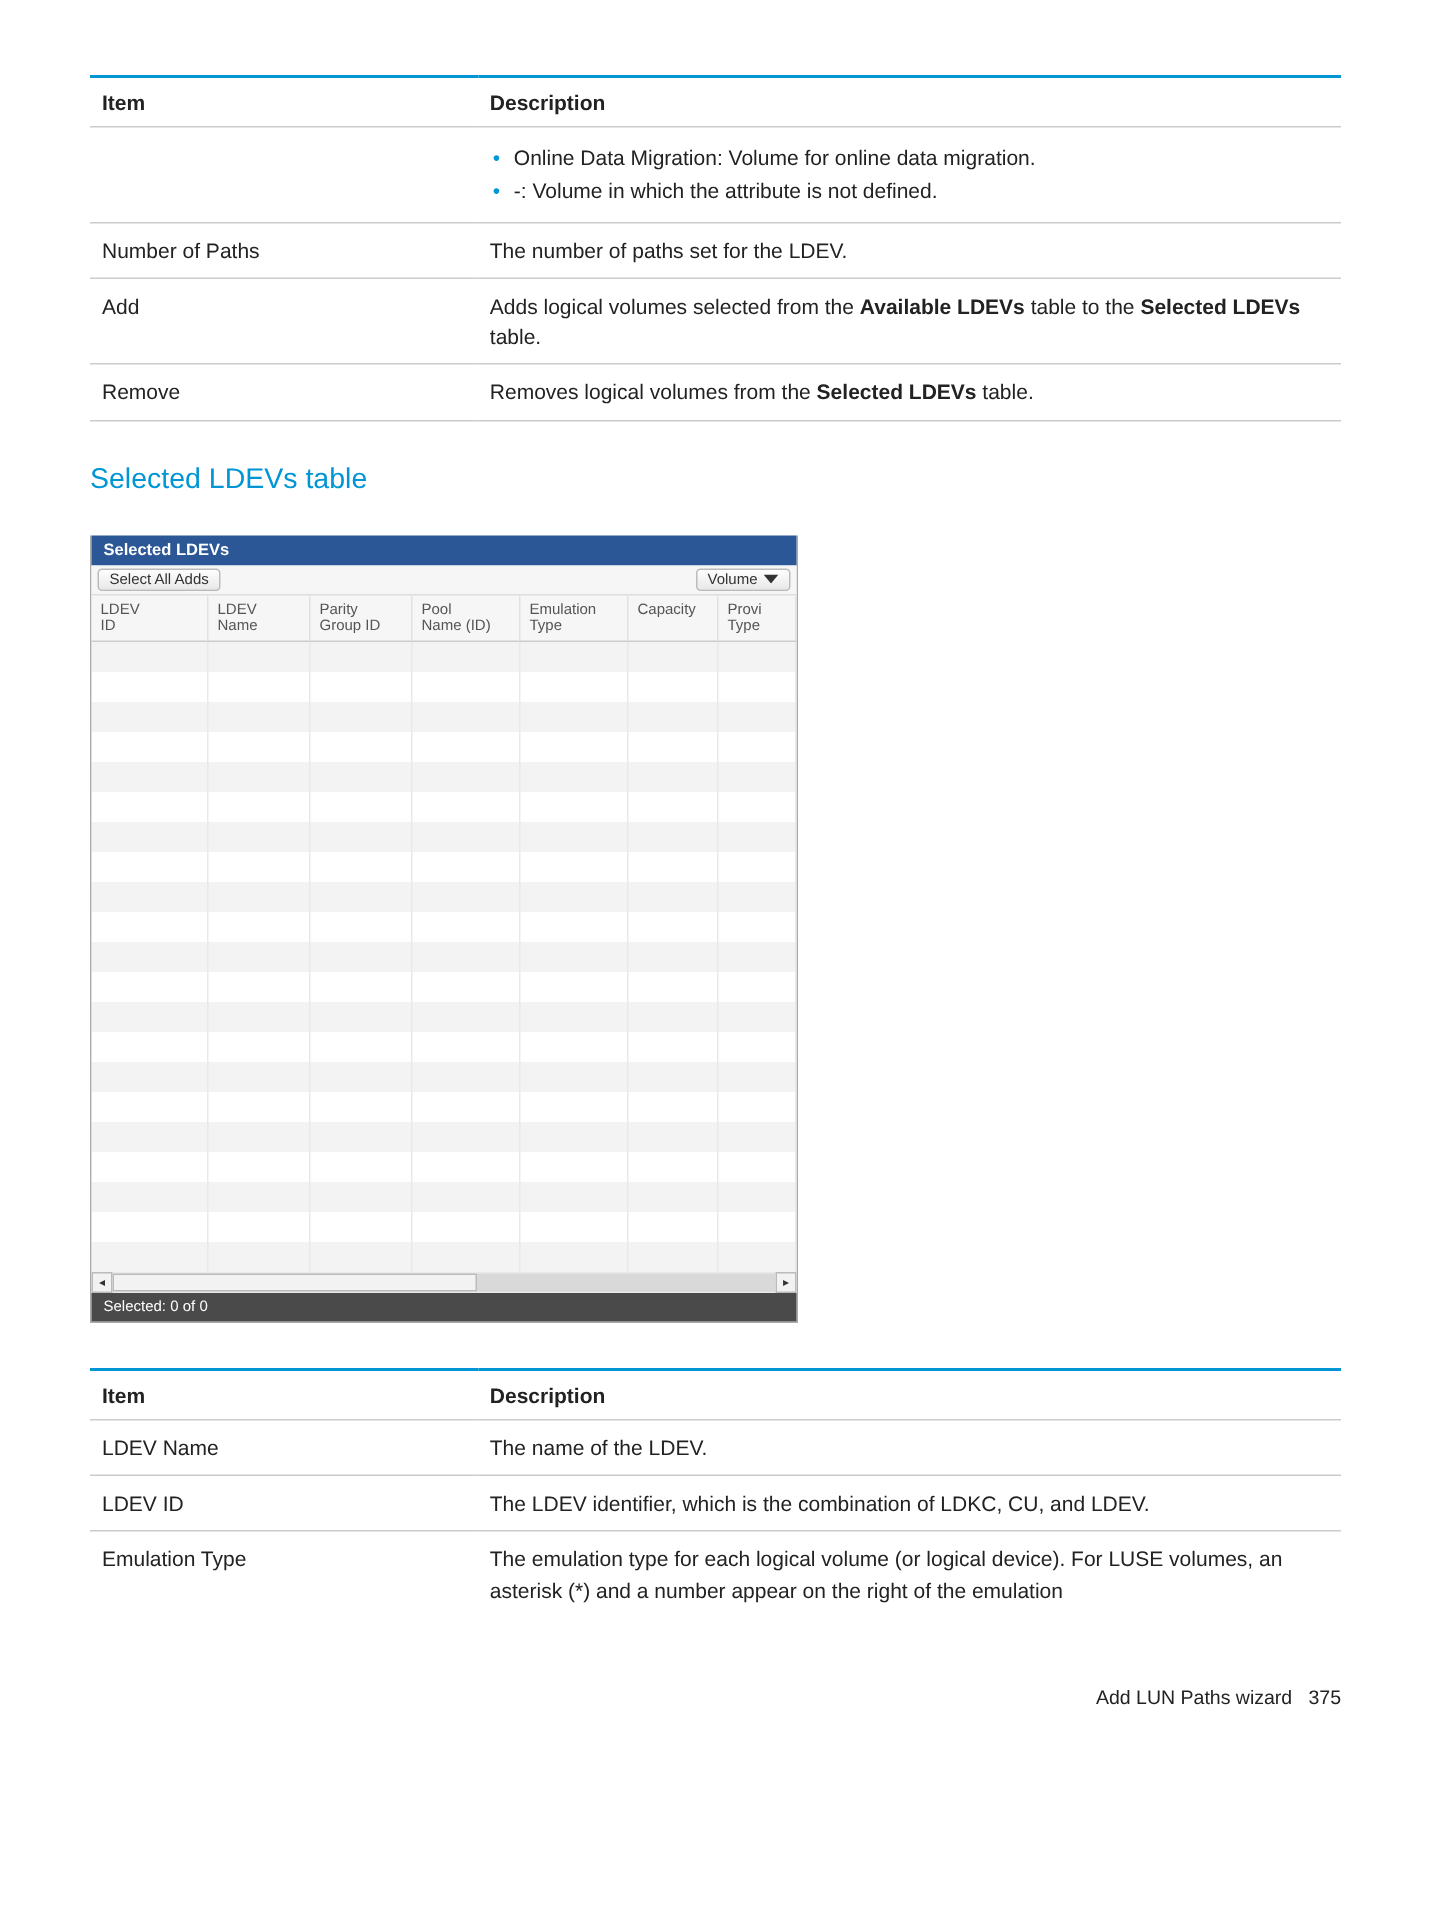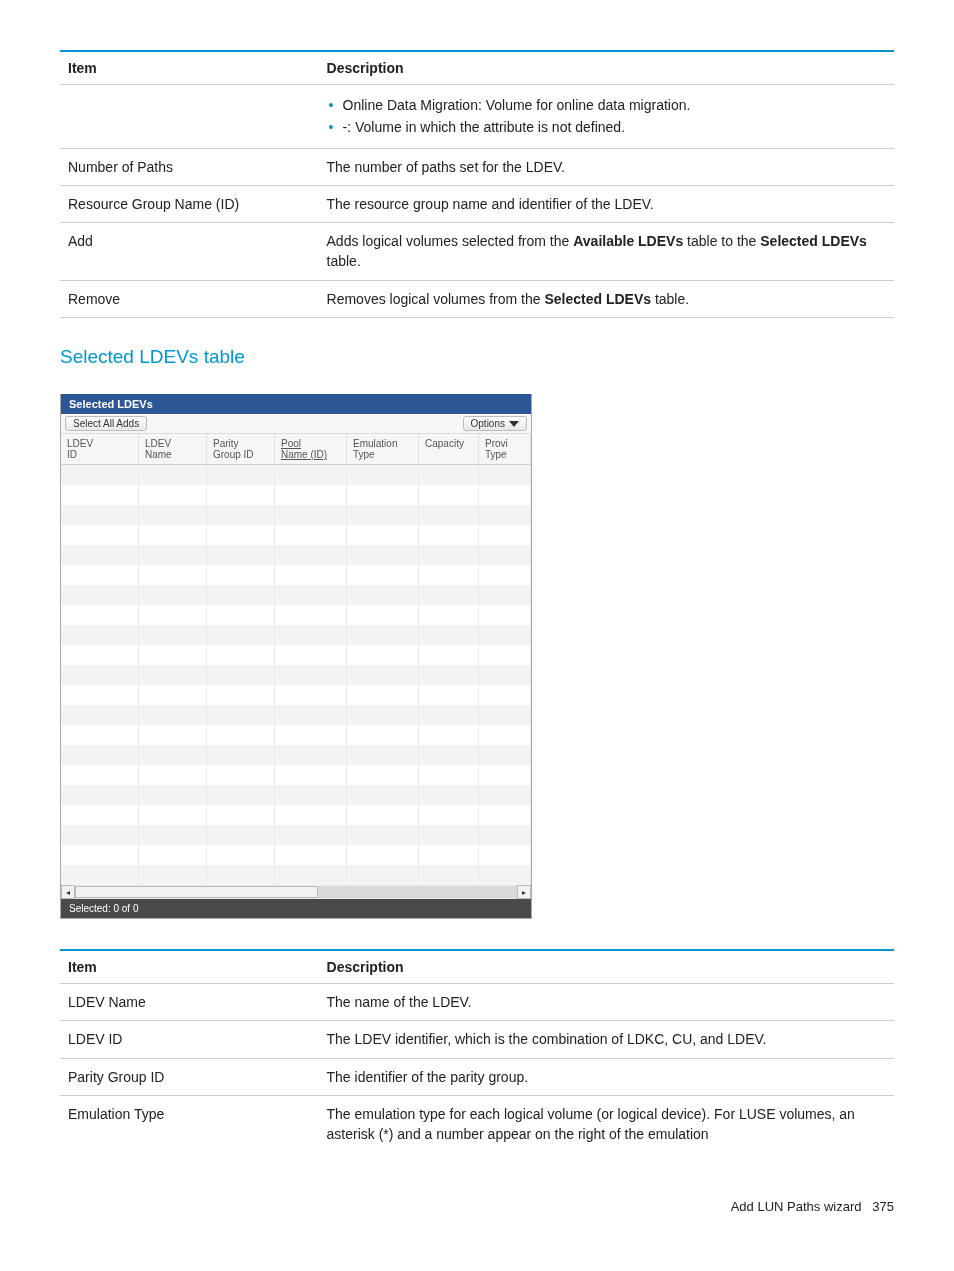--- a/index.html
+++ b/index.html
@@ -161,24 +161,20 @@
         <li>Online Data Migration: Volume for online data migration.</li>
         <li>-: Volume in which the attribute is not defined.</li>
       </ul>
     </td>
   </tr>
   <tr>
     <td class="item-col">Number of Paths</td>
     <td>The number of paths set for the LDEV.</td>
   </tr>
   <tr>
-    <td class="item-col">Resource Group Name (ID)</td>
-    <td>The resource group name and identifier of the LDEV.</td>
-  </tr>
-  <tr>
     <td class="item-col">Add</td>
     <td>
       <span>Adds logical volumes selected from the </span><strong>Available LDEVs</strong><span> table to the </span><strong>Selected LDEVs</strong><span> table.</span>
     </td>
   </tr>
   <tr>
     <td class="item-col">Remove</td>
     <td>
       <span>Removes logical volumes from the </span><strong>Selected LDEVs</strong><span> table.</span>
     </td>
@@ -187,31 +183,31 @@
   </table>
 
 <h2 class="section-heading">Selected LDEVs table</h2>
 
 <div class="app">
   <div class="app-title">Selected LDEVs</div>
   <div class="app-toolbar">
     <span class="tb-btn">Select All Adds</span>
     <span style="flex:1"></span>
     <span class="tb-btn">
-      <span>Options</span>
+      <span>Volume</span>
       <svg width="10" height="6" viewBox="0 0 10 6">
           <path d="M0 0 L10 0 L5 6 Z" fill="#333"></path>
         </svg>
     </span>
   </div>
   <div class="app-headers" id="app-headers">
       <div class="col" style="width: 78px;">LDEV<br>ID</div>
       <div class="col" style="width: 68px;">LDEV<br>Name</div>
       <div class="col" style="width: 68px;">Parity<br>Group ID</div>
-      <div class="col" style="width: 72px; text-decoration: underline;">Pool<br>Name (ID)</div>
+      <div class="col" style="width: 72px;">Pool<br>Name (ID)</div>
       <div class="col" style="width: 72px;">Emulation<br>Type</div>
       <div class="col" style="width: 60px;">Capacity</div>
       <div class="col" style="width: 52px;">Provi<br>Type</div>
     </div>
   <div class="app-body" id="app-body">
       <div class="row">
         <div class="cell" style="width: 78px;"></div>
         <div class="cell" style="width: 68px;"></div>
         <div class="cell" style="width: 68px;"></div>
         <div class="cell" style="width: 72px;"></div>
@@ -418,24 +414,20 @@
   </tr>
   <tr>
     <td class="item-col">LDEV Name</td>
     <td>The name of the LDEV.</td>
   </tr>
   <tr>
     <td class="item-col">LDEV ID</td>
     <td>The LDEV identifier, which is the combination of LDKC, CU, and LDEV.</td>
   </tr>
   <tr>
-    <td class="item-col">Parity Group ID</td>
-    <td>The identifier of the parity group.</td>
-  </tr>
-  <tr>
     <td class="item-col" style="border-bottom:none">Emulation Type</td>
     <td style="border-bottom:none">The emulation type for each logical volume (or logical device). For LUSE volumes, an asterisk (*) and a number appear on the right of the emulation</td>
   </tr>
 </tbody>
   </table>
 
 <div class="footer">
   <span>Add LUN Paths wizard</span>&nbsp;&nbsp;&nbsp;<span>375</span>
 </div>
 

